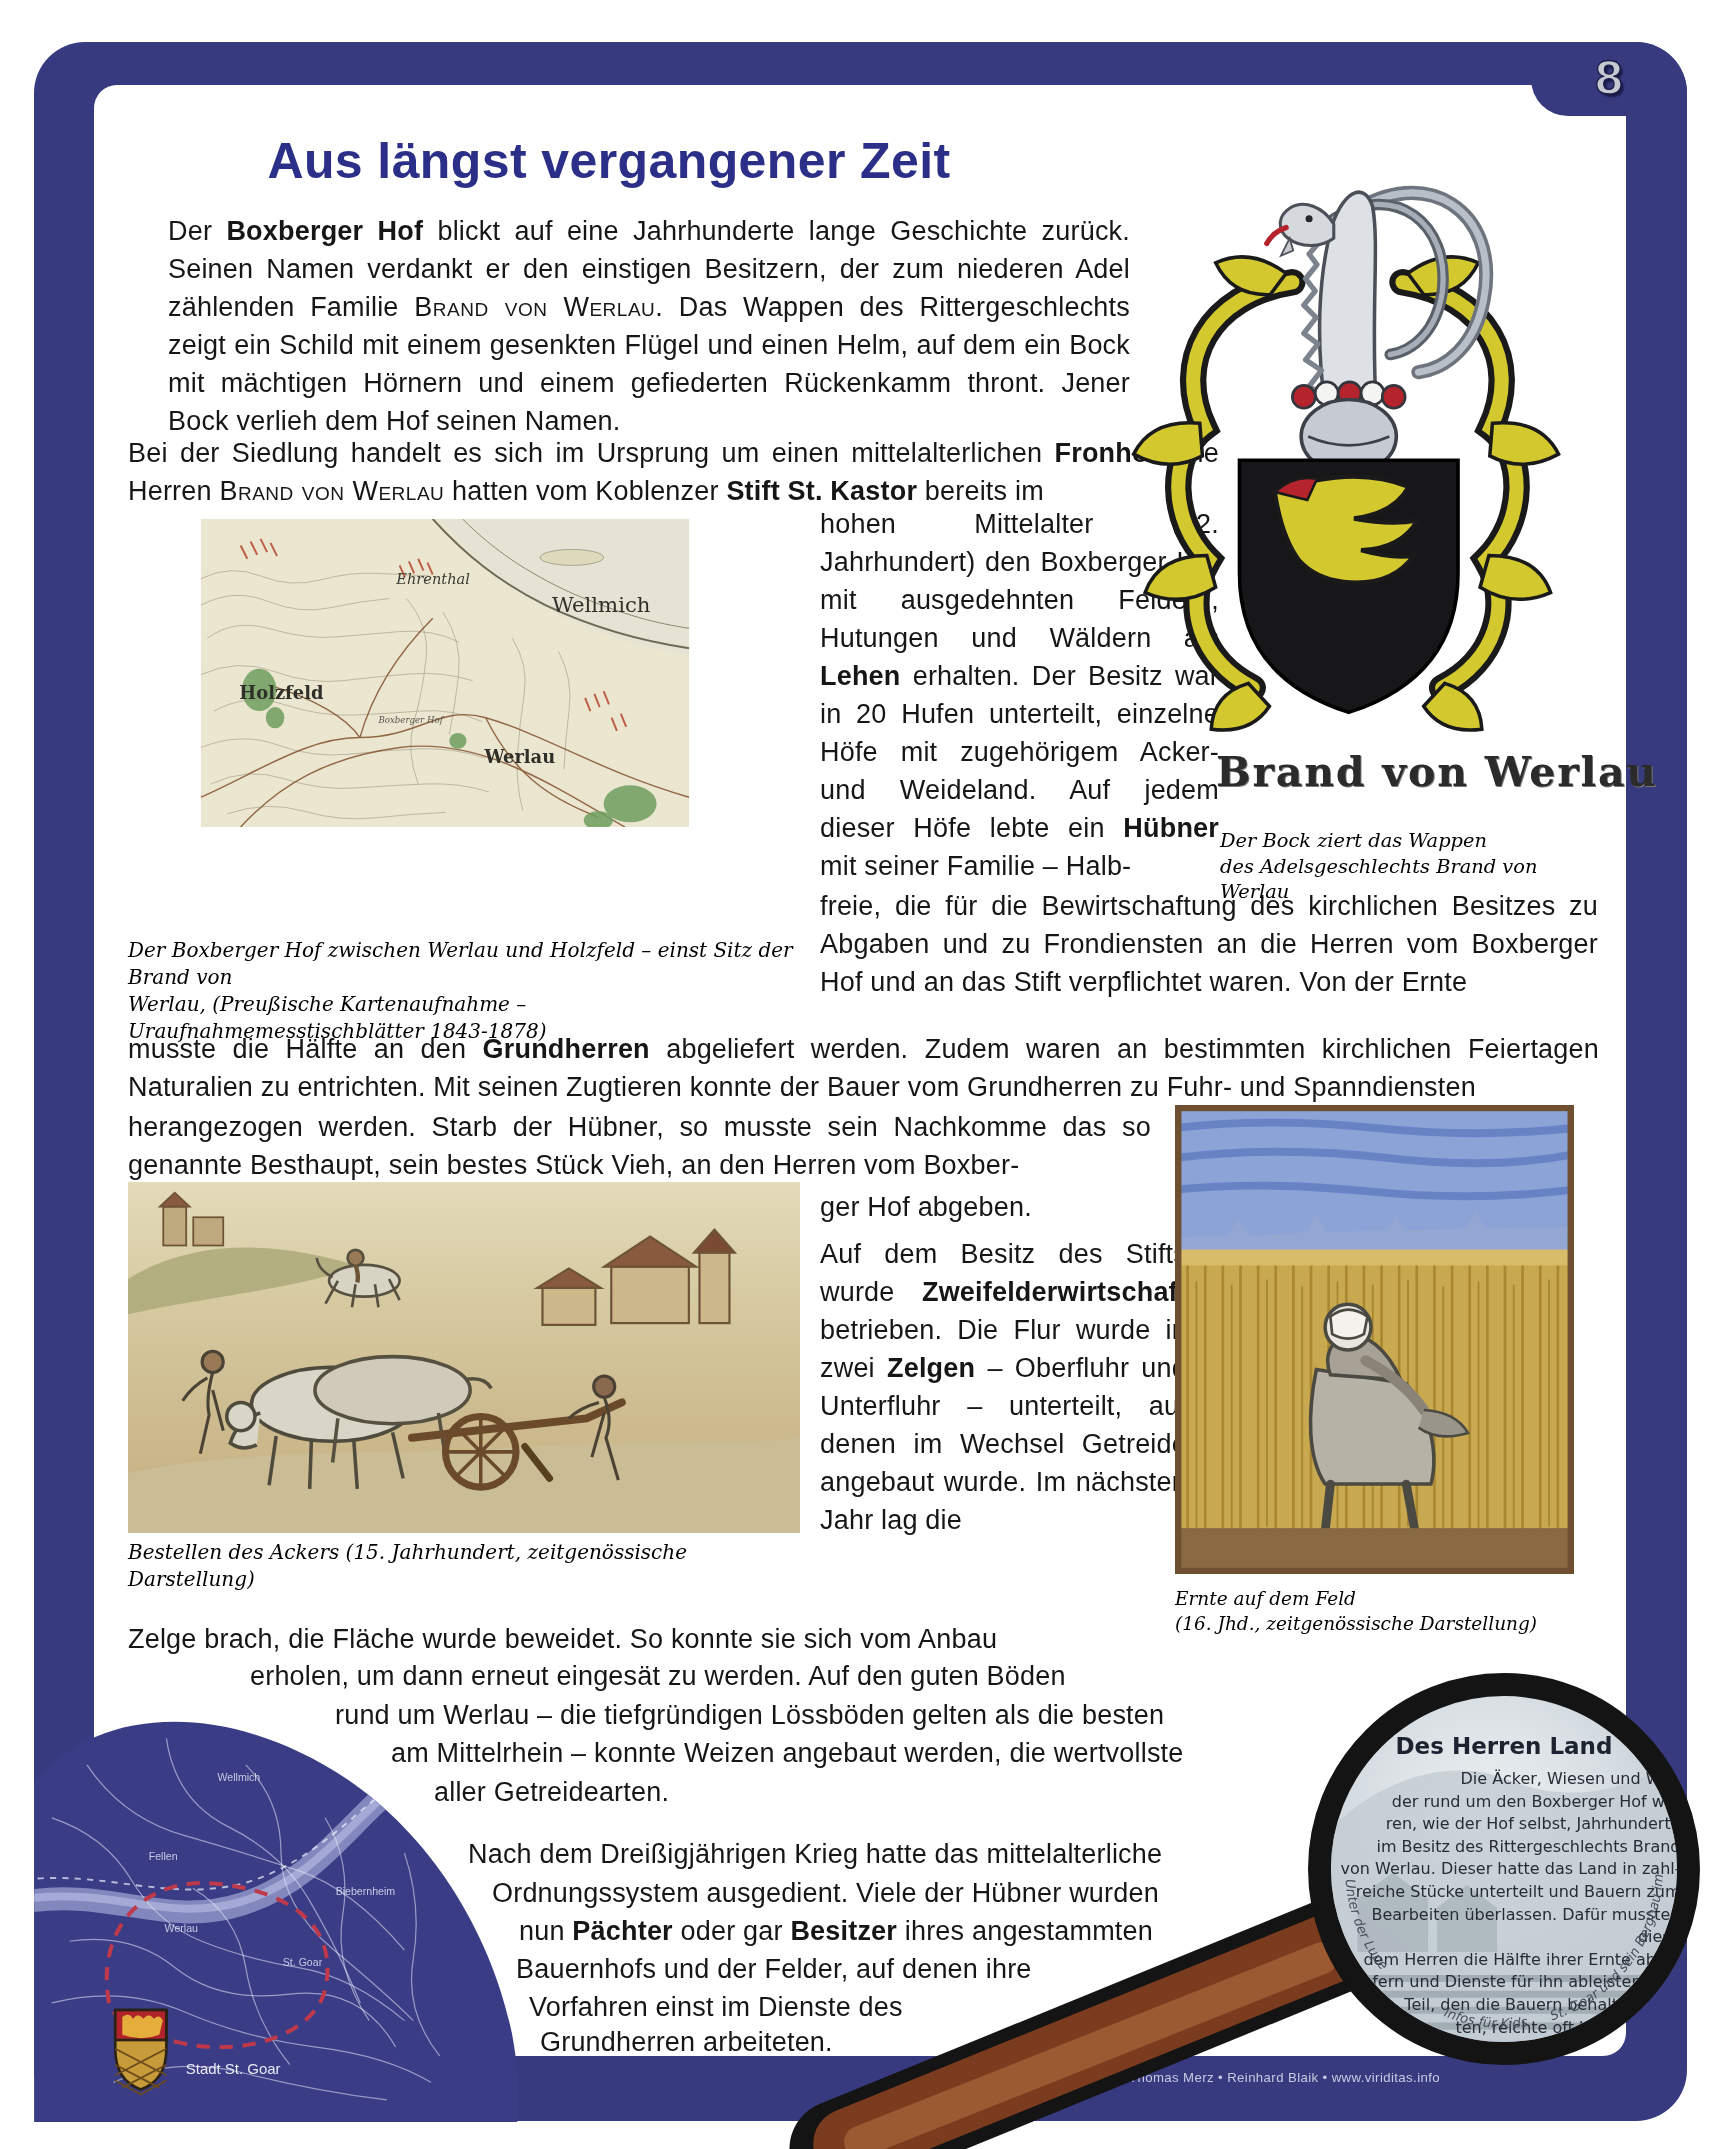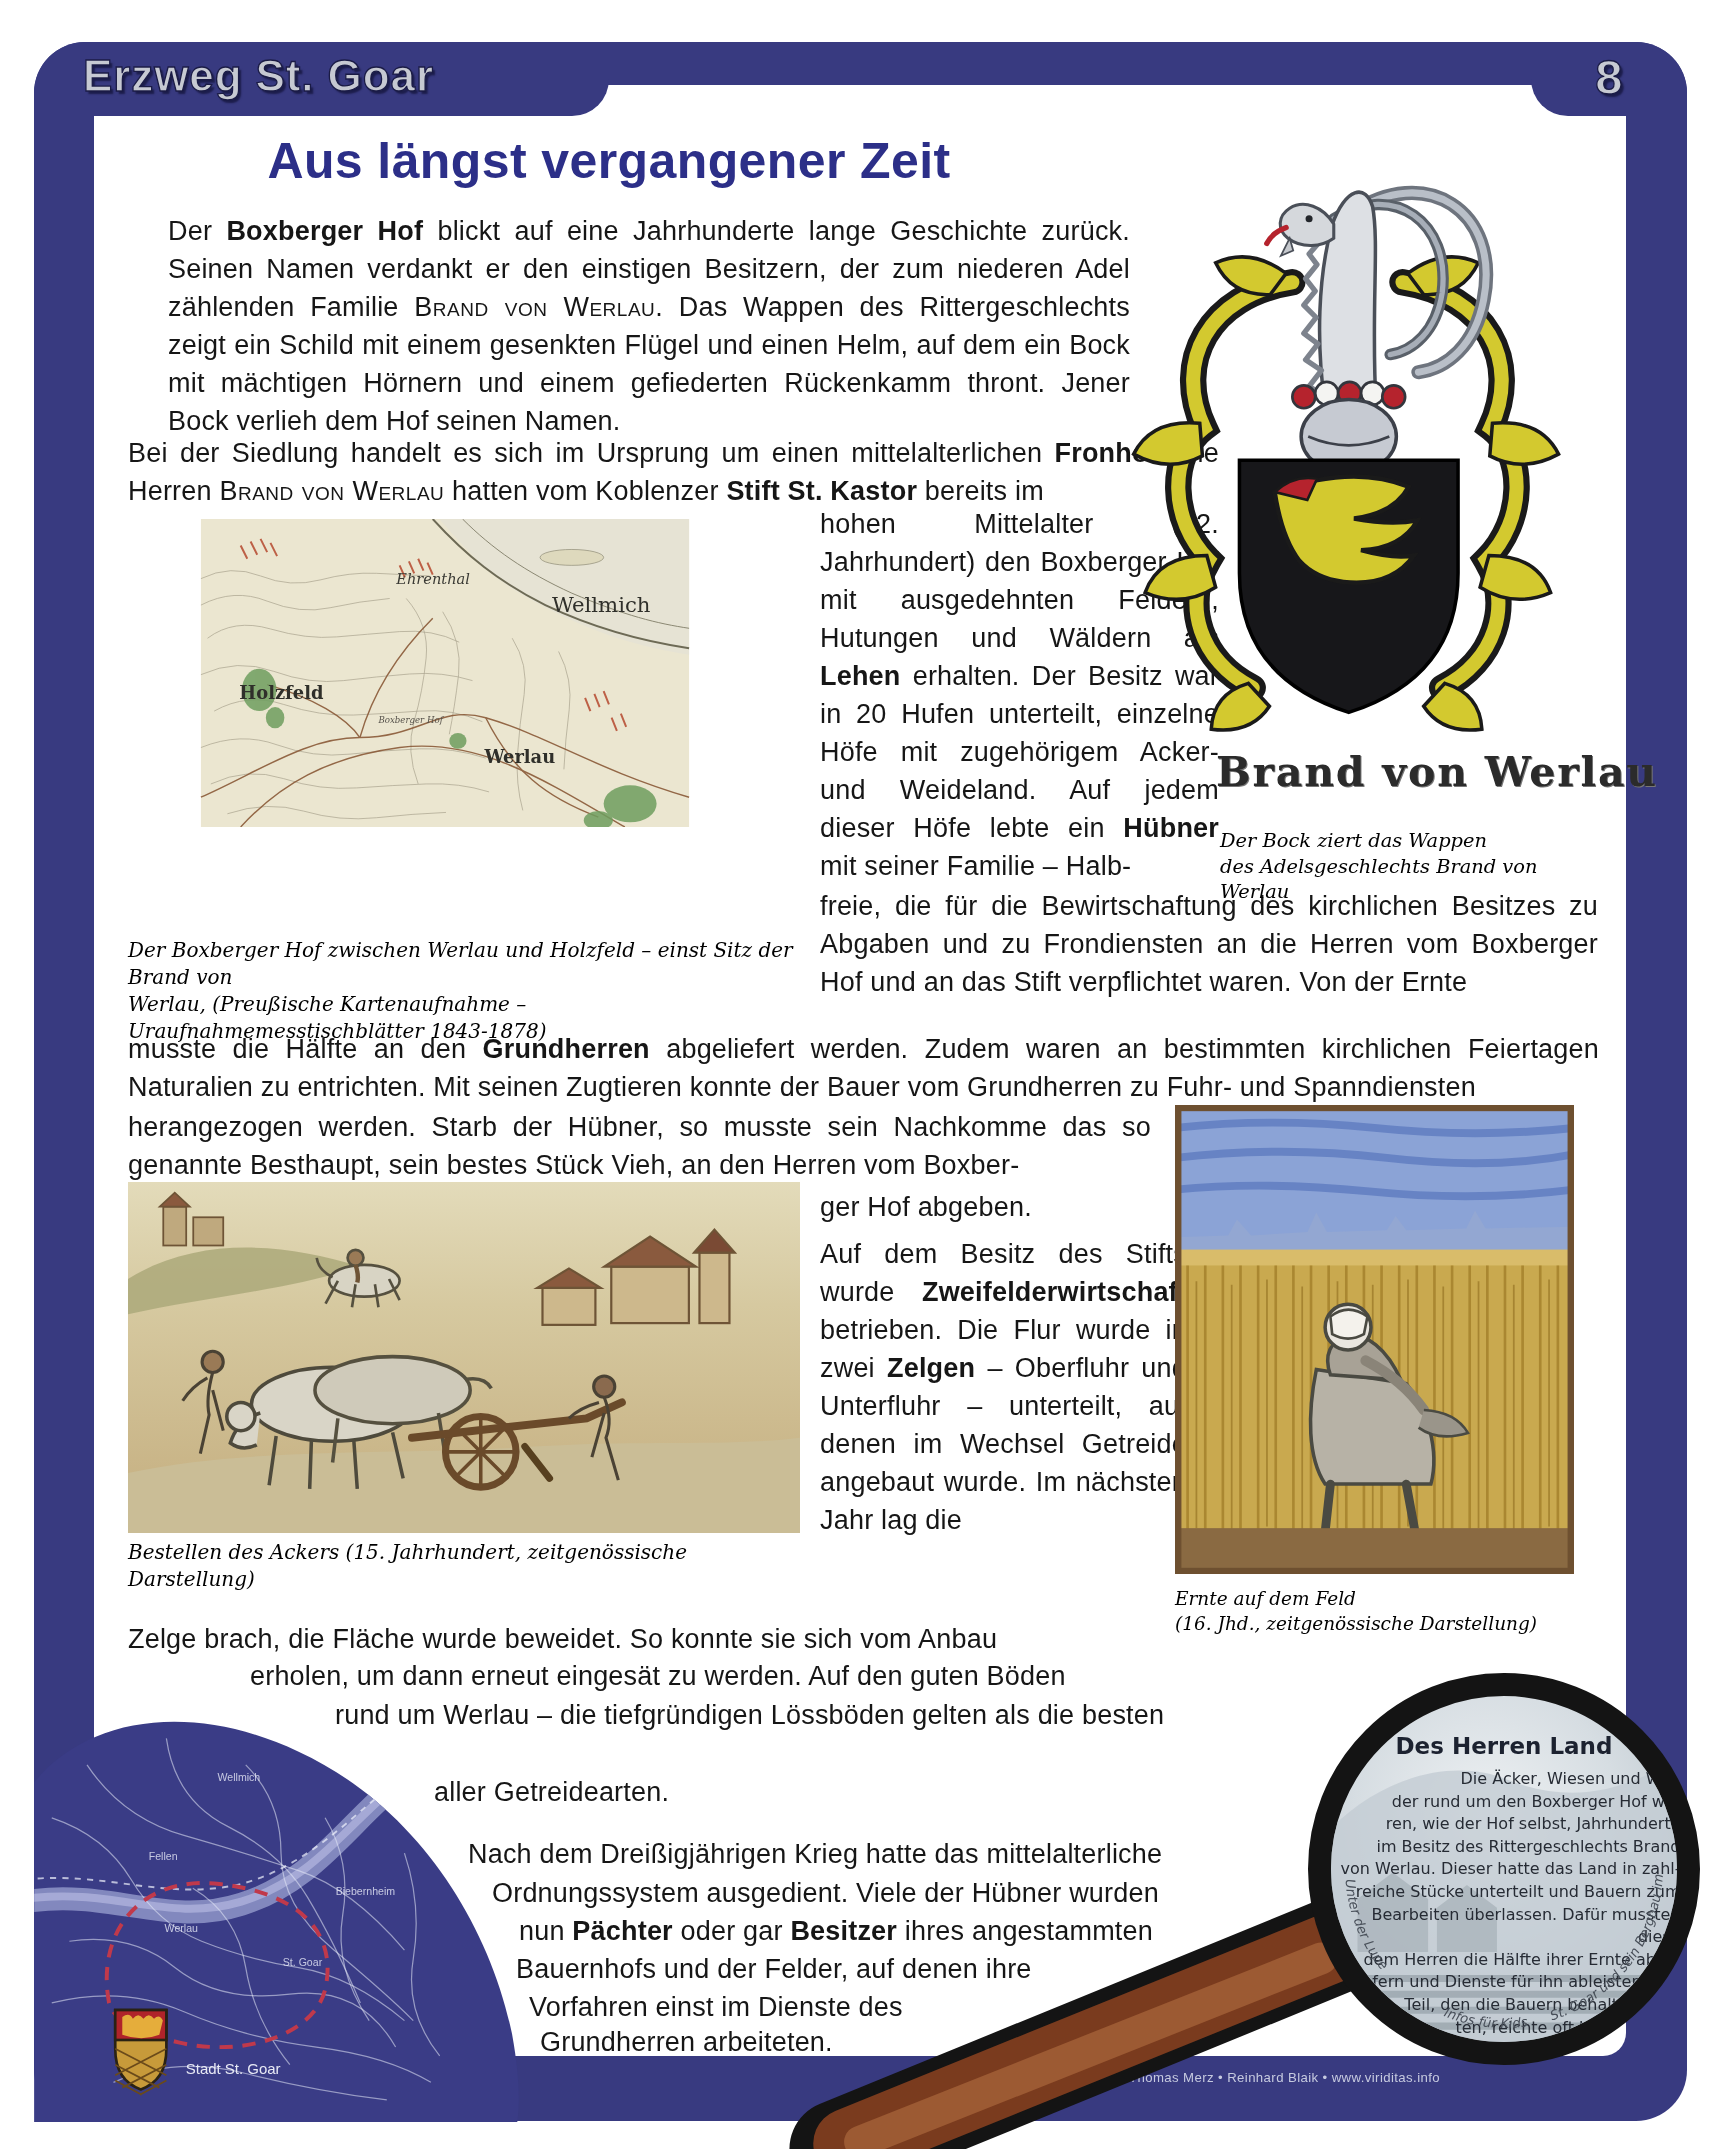--- a/index.html
+++ b/index.html
@@ -76,41 +76,39 @@
   .footer{position:absolute;left:1129px;top:2070px;width:423px;font-size:13.2px;color:#c6cadf;letter-spacing:0.4px;z-index:4;}
 </style>
 </head>
 <body>
 
 <div id="page">
 
   <div class="frame"></div>
   <div class="content"></div>
 
-  <div class="tab-left">
-    <div class="brand">Erzweg St. Goar</div>
-  </div>
   <div class="tab-right">
     <div class="pagenum">8</div>
   </div>
 
   <div class="headline">Aus längst vergangener Zeit</div>
 
   <div id="p1" class="body-txt"><span>Der </span><span class="seg-b">Boxberger Hof</span><span> blickt auf eine Jahrhunderte lange Geschichte zurück. Seinen Namen verdankt er den einstigen Besitzern, der zum niederen Adel zählenden Familie </span><span class="seg-sc">Brand von Werlau</span><span>. Das Wappen des Rittergeschlechts zeigt ein Schild mit einem gesenkten Flügel und einen Helm, auf dem ein Bock mit mächtigen Hörnern und einem gefiederten Rückenkamm thront. Jener Bock verlieh dem Hof seinen Namen.</span></div>
   <div id="p2a" class="body-txt"><span>Bei der Siedlung handelt es sich im Ursprung um einen mittelalterlichen </span><span class="seg-b">Fronhof</span><span>. Die Herren </span><span class="seg-sc">Brand von Werlau</span><span> hatten vom Koblenzer </span><span class="seg-b">Stift St. Kastor</span><span> bereits im</span></div>
   <div id="p2b" class="body-txt"><span>hohen Mittelalter (12. Jahrhundert) den Boxberger Hof mit ausgedehnten Feldern, Hutungen und Wäldern als </span><span class="seg-b">Lehen</span><span> erhalten. Der Besitz war in 20 Hufen unterteilt, einzelne Höfe mit zugehörigem Acker- und Weideland. Auf jedem dieser Höfe lebte ein </span><span class="seg-b">Hübner</span><span> mit seiner Familie – Halb-</span></div>
   <div id="p2c" class="body-txt"><span>freie, die für die Bewirtschaftung des kirchlichen Besitzes zu Abgaben und zu Frondiensten an die Herren vom Boxberger Hof und an das Stift verpflichtet waren. Von der Ernte</span></div>
   <div id="p2d" class="body-txt"><span>musste die Hälfte an den </span><span class="seg-b">Grundherren</span><span> abgeliefert werden. Zudem waren an bestimmten kirchlichen Feiertagen Naturalien zu entrichten. Mit seinen Zugtieren konnte der Bauer vom Grundherren zu Fuhr- und Spanndiensten</span></div>
   <div id="p2e" class="body-txt"><span>herangezogen werden. Starb der Hübner, so musste sein Nachkomme das so genannte Besthaupt, sein bestes Stück Vieh, an den Herren vom Boxber-</span></div>
   <div id="p2f" class="body-txt"><span>ger Hof abgeben.</span></div>
   <div id="p3" class="body-txt"><span>Auf dem Besitz des Stifts wurde </span><span class="seg-b">Zweifelderwirtschaft</span><span> betrieben. Die Flur wurde in zwei </span><span class="seg-b">Zelgen</span><span> – Oberfluhr und Unterfluhr – unterteilt, auf denen im Wechsel Getreide angebaut wurde. Im nächsten Jahr lag die</span></div>
 
   <div class="fline fl0"><span>Zelge brach, die Fläche wurde beweidet. So konnte sie sich vom Anbau</span></div>
   <div class="fline fl1"><span>erholen, um dann erneut eingesät zu werden. Auf den guten Böden</span></div>
   <div class="fline fl2"><span>rund um Werlau – die tiefgründigen Lössböden gelten als die besten</span></div>
+  <div class="fline fl3"><span>am Mittelrhein – konnte Weizen angebaut werden, die wertvollste</span></div>
   <div class="fline fl4"><span>aller Getreidearten.</span></div>
   <div class="fline fl5"><span>Nach dem Dreißigjährigen Krieg hatte das mittelalterliche</span></div>
   <div class="fline fl6"><span>Ordnungssystem ausgedient. Viele der Hübner wurden</span></div>
   <div class="fline fl7"><span>nun </span><span class="seg-b">Pächter</span><span> oder gar </span><span class="seg-b">Besitzer</span><span> ihres angestammten</span></div>
   <div class="fline fl8"><span>Bauernhofs und der Felder, auf denen ihre</span></div>
   <div class="fline fl9"><span>Vorfahren einst im Dienste des</span></div>
   <div class="fline fl10"><span>Grundherren arbeiteten.</span></div>
 
   <div id="map-figure" class="figure">
     <svg viewBox="0 0 737 465">

